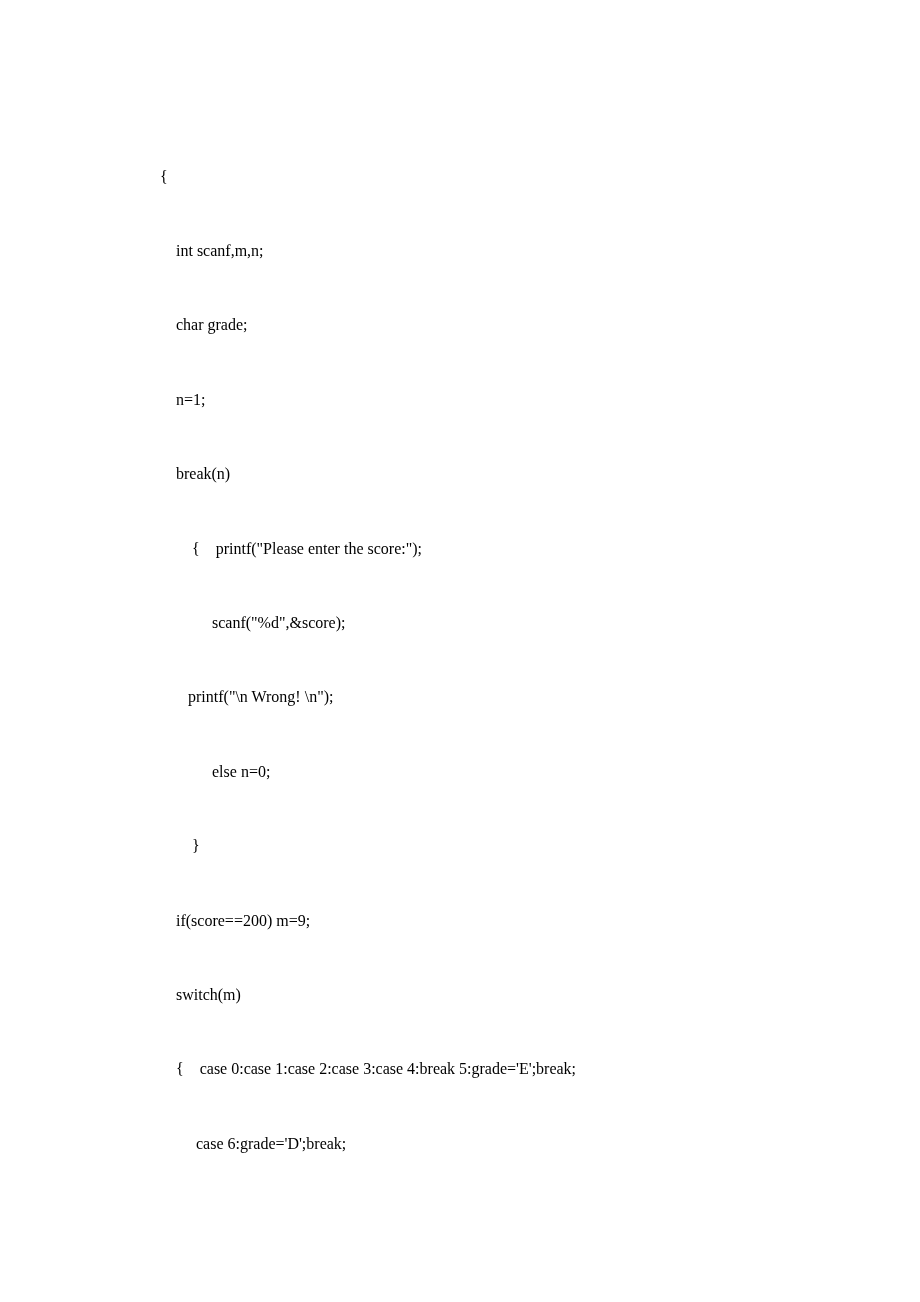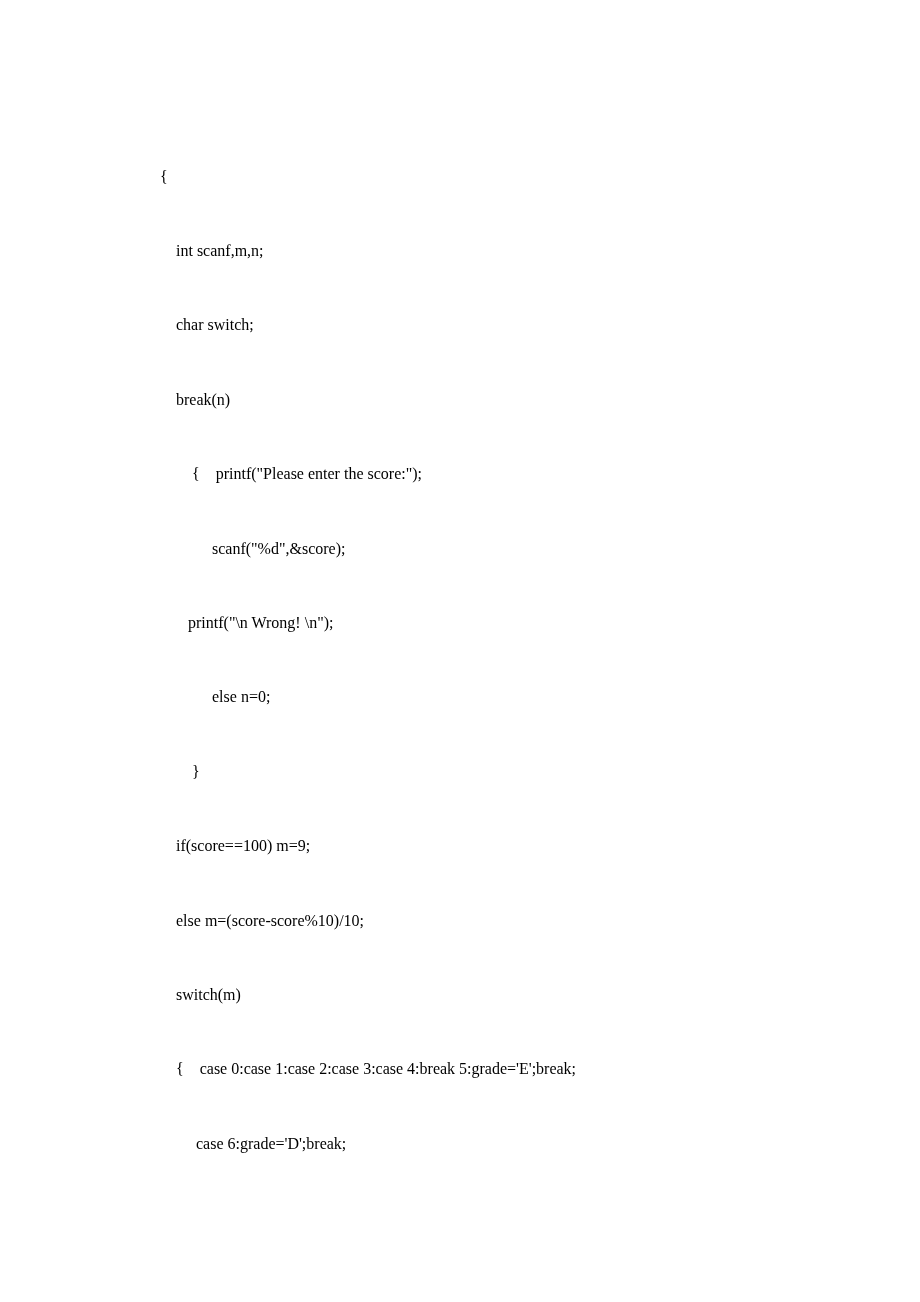--- a/index.html
+++ b/index.html
@@ -24,29 +24,29 @@
     }
   </style>
 </head>
 <body>
 
 <div class="page">
 
   <div class="code-block">
     <div>{</div>
     <div>    int scanf,m,n;</div>
-    <div>    char switch;</div>
+    <div>    char grade;</div>
+    <div>    n=1;</div>
     <div>    break(n)</div>
     <div>        {    printf("Please enter the score:");</div>
     <div>             scanf("%d",&amp;score);</div>
     <div>       printf("\n Wrong! \n");</div>
     <div>             else n=0;</div>
     <div>        }</div>
-    <div>    if(score==100) m=9;</div>
-    <div>    else m=(score-score%10)/10;</div>
+    <div>    if(score==200) m=9;</div>
     <div>    switch(m)</div>
     <div>    {    case 0:case 1:case 2:case 3:case 4:break 5:grade='E';break;</div>
     <div>         case 6:grade='D';break;</div>
     
     
     
     
     
     
   </div>

